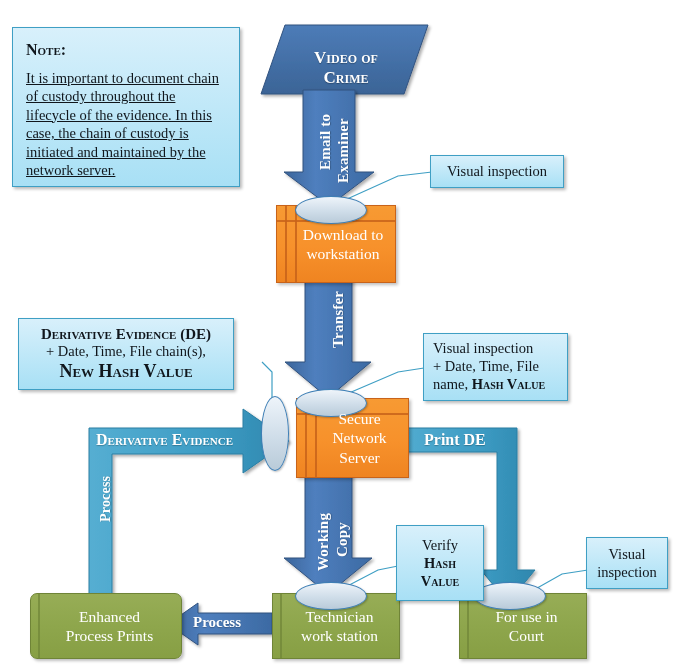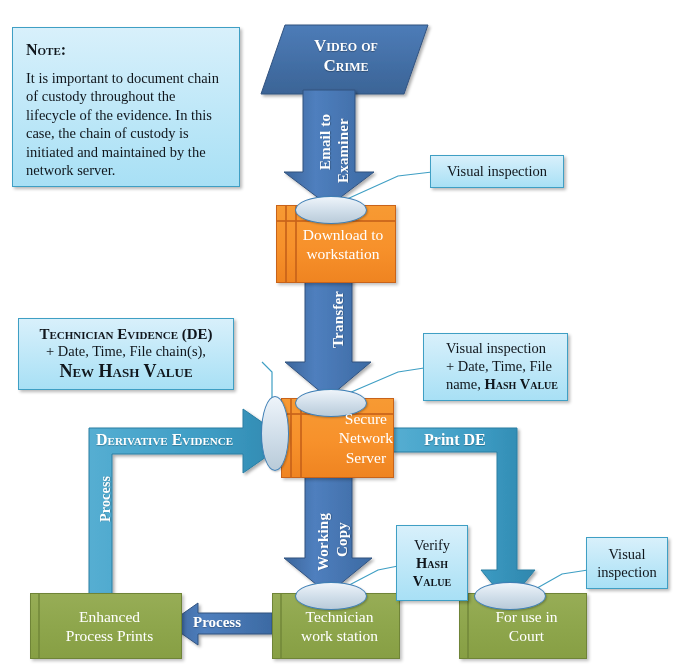--- a/index.html
+++ b/index.html
@@ -12,21 +12,21 @@
     position:absolute;
     background:linear-gradient(180deg,#d8f0fb 0%,#a8e0f5 100%);
     border:1.5px solid #3f9fc4;
     box-shadow:2px 2px 3px rgba(0,0,0,0.28);
     color:#10161c;
     display:flex;align-items:center;
     font-size:14.5px;line-height:1.22;
     box-sizing:border-box;
   }
   .callout.ctr{justify-content:center;text-align:center;}
-  .callout.lft{justify-content:flex-end;text-align:left;}
+  .callout.lft{justify-content:flex-start;text-align:left;}
   .sc{font-variant:small-caps;font-weight:bold;}
 
   
   .orange{
     position:absolute;
     background:linear-gradient(180deg,#f79a33 0%,#f7912b 55%,#ef8421 100%);
     border:1.5px solid #c8631a;
     color:#ffffff;
     display:flex;align-items:center;justify-content:center;
     text-align:center;font-size:15.5px;line-height:1.25;
@@ -124,21 +124,21 @@
 
     <polygon points="393,428 517,428 517,570 535,570 508,603 481,570 497,570 497,452 393,452" fill="url(#gTealH)" stroke="#2a7ea3" stroke-width="1" filter="url(#sh)"></polygon>
 
     <path d="M336,204 L398,176 L432,172" fill="none" stroke="#3f9fc4" stroke-width="1.2"></path>
     <path d="M342,396 L398,372 L424,368" fill="none" stroke="#3f9fc4" stroke-width="1.2"></path>
     <path d="M262,362 L272,372 L272,415" fill="none" stroke="#3f9fc4" stroke-width="1.2"></path>
     <path d="M334,593 L378,570 L398,566" fill="none" stroke="#3f9fc4" stroke-width="1.2"></path>
     <path d="M516,600 L562,574 L588,570" fill="none" stroke="#3f9fc4" stroke-width="1.2"></path>
   </svg>
 
-  <div class="abs" style="left:283px;top:36px;width:126px;text-align:center;color:#fff;font-variant:small-caps;font-weight:bold;font-size:17px;line-height:1.2;text-shadow:0 1px 1px rgba(0,0,0,.3);">
+  <div class="abs" style="left:283px;top:48px;width:126px;text-align:center;color:#fff;font-variant:small-caps;font-weight:bold;font-size:17px;line-height:1.2;text-shadow:0 1px 1px rgba(0,0,0,.3);">
     <div>Video of</div>
     <div>Crime</div>
   </div>
 
   <div class="vtxt" style="left:299px;top:108px;width:60px;height:60px;">
     <div style="transform:rotate(-90deg);transform-origin:left top;position:absolute;left:18px;top:62px;text-align:center;">
       <span class="nowrap">Email to</span>
     </div>
     <div style="transform:rotate(-90deg);transform-origin:left top;position:absolute;left:36px;top:75px;text-align:center;">
       <span class="nowrap">Examiner</span>
@@ -179,30 +179,30 @@
   </div>
 
   <div class="orange" style="left:276px;top:205px;width:120px;height:78px;">
     <div class="obar"></div>
     <div style="position:relative;z-index:2;padding-left:14px;">
       <div>Download to</div>
       <div>workstation</div>
     </div>
   </div>
 
-  <div class="orange" style="left:281px;top:398px;width:113px;height:80px;justify-content:flex-end;">
+  <div class="orange" style="left:296px;top:398px;width:113px;height:80px;">
     <div class="obar"></div>
     <div style="position:relative;z-index:2;padding-left:14px;">
       <div>Secure</div>
       <div>Network</div>
       <div>Server</div>
     </div>
   </div>
 
-  <div class="green" style="left:30px;top:593px;width:152px;height:66px;">
+  <div class="green" style="left:30px;top:593px;width:152px;height:66px;border-radius:7px;">
     <div style="position:relative;z-index:2;padding-left:7px;">
       <div>Enhanced</div>
       <div>Process Prints</div>
     </div>
   </div>
 
   <div class="green" style="left:272px;top:593px;width:128px;height:66px;">
     <div style="position:relative;z-index:2;padding-left:7px;">
       <div>Technician</div>
       <div>work station</div>
@@ -218,47 +218,47 @@
 
   <div class="port" style="left:295px;top:196px;width:70px;height:26px;"></div>
   <div class="port" style="left:295px;top:389px;width:70px;height:26px;"></div>
   <div class="port" style="left:261px;top:396px;width:26px;height:73px;"></div>
   <div class="port" style="left:295px;top:582px;width:70px;height:26px;"></div>
   <div class="port" style="left:474px;top:582px;width:70px;height:26px;"></div>
 
   <div class="callout lft" style="left:12px;top:27px;width:228px;height:160px;padding:12px 13px;align-items:flex-start;">
     <div>
       <div class="sc" style="font-size:16px;margin-bottom:9px;">Note:</div>
-      <div style="font-size:14.5px;line-height:1.28;">It is important to document chain of custody throughout the lifecycle of the evidence. In this case, the chain of custody is initiated and maintained by the network server.</div>
+      <div style="font-size:14.5px;line-height:1.28;text-decoration:underline;">It is important to document chain of custody throughout the lifecycle of the evidence. In this case, the chain of custody is initiated and maintained by the network server.</div>
     </div>
   </div>
 
   <div class="callout ctr" style="left:430px;top:155px;width:134px;height:33px;">
     <span>Visual inspection</span>
   </div>
 
   <div class="callout lft" style="left:423px;top:333px;width:145px;height:68px;padding:6px 9px;">
     <div>
       <div>Visual inspection</div>
       <div>+ Date, Time, File</div>
       <div>
         <span>name, </span><span class="sc">Hash Value</span>
       </div>
     </div>
   </div>
 
   <div class="callout ctr" style="left:18px;top:318px;width:216px;height:72px;padding:5px 7px;">
     <div style="width:100%;">
-      <div class="sc" style="font-size:15px;">Technician Evidence (DE)</div>
+      <div class="sc" style="font-size:15px;">Derivative Evidence (DE)</div>
       <div style="font-size:14.5px;">+ Date, Time, File chain(s),</div>
       <div class="sc" style="font-size:18px;">New Hash Value</div>
     </div>
   </div>
 
-  <div class="callout ctr" style="left:396px;top:525px;width:72px;height:76px;">
+  <div class="callout ctr" style="left:396px;top:525px;width:88px;height:76px;">
     <div style="width:100%;line-height:1.25;">
       <div>Verify</div>
       <div class="sc">Hash</div>
       <div class="sc">Value</div>
     </div>
   </div>
 
   <div class="callout ctr" style="left:586px;top:537px;width:82px;height:52px;">
     <div style="width:100%;line-height:1.25;">
       <div>Visual</div>

